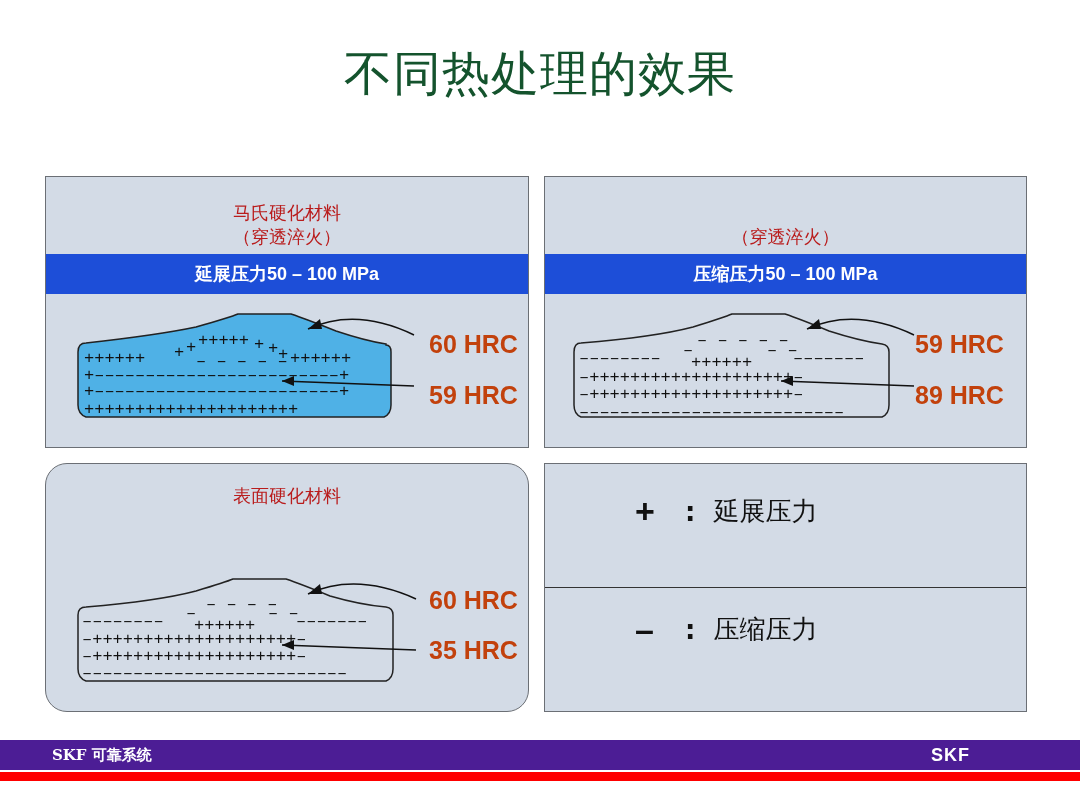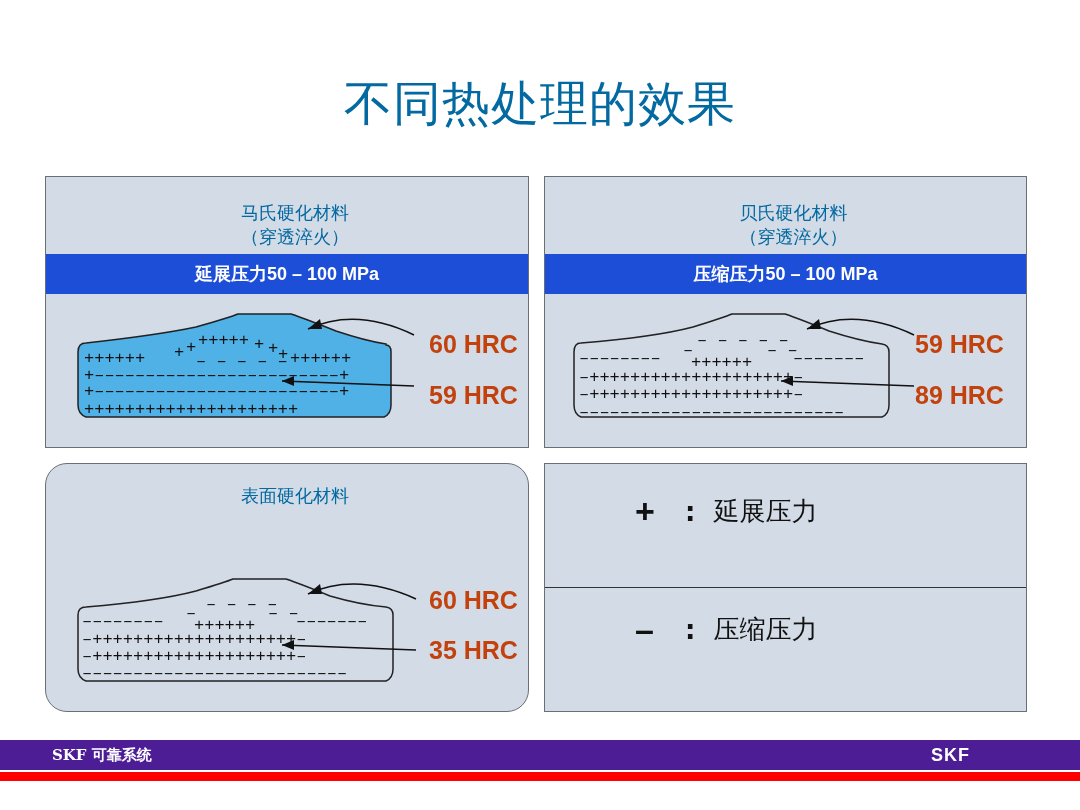--- a/index.html
+++ b/index.html
@@ -1,23 +1,23 @@
 <!DOCTYPE html>
 <html><head>
 <meta charset="utf-8">
 <style>
   html,body{margin:0;padding:0;}
   body{width:1080px;height:810px;background:#ffffff;position:relative;overflow:hidden;font-family:"DejaVu Sans",sans-serif;}
-  .title{position:absolute;left:0;top:42px;width:1080px;text-align:center;font-family:"DejaVu Serif",serif;font-size:48px;color:#0369a1;letter-spacing:1px;margin-top:30px;}
+  .title{position:absolute;left:0;top:42px;width:1080px;text-align:center;font-family:"DejaVu Serif",serif;font-size:48px;color:#14532d;letter-spacing:1px;}
   .panel{position:absolute;background:#d3dbe6;border:1px solid #6b6f75;box-sizing:border-box;}
   .p1{left:45px;top:176px;width:484px;height:272px;}
   .p2{left:544px;top:176px;width:483px;height:272px;}
   .p3{left:45px;top:463px;width:484px;height:249px;border-radius:22px;}
   .p4{left:544px;top:463px;width:483px;height:249px;}
-  .ptitle{position:absolute;left:0;width:100%;text-align:center;font-size:18px;color:#0369a1;line-height:24px;padding-left:8px;}
+  .ptitle{position:absolute;left:0;width:100%;text-align:center;font-size:18px;color:#b91c1c;line-height:24px;}
   .band{position:absolute;left:0;width:100%;height:40px;background:#1d4ed8;color:#fff;text-align:center;font-size:18px;font-weight:bold;line-height:40px;font-family:"Liberation Sans",sans-serif;}
   .hrc{position:absolute;font-family:"Liberation Sans",sans-serif;font-weight:bold;font-size:25px;color:#c2410c;}
   svg.shape{position:absolute;left:0;top:0;}
   .legend-row{position:absolute;left:90px;font-size:26px;color:#111;display:flex;align-items:center;}
   .legend-sym{font-family:"Liberation Sans",sans-serif;font-weight:bold;font-size:34px;width:40px;}
   .legend-colon{margin:0 18px 0 10px;font-weight:bold;}
   .legend-div{position:absolute;left:0;top:123px;width:100%;height:1px;background:#333;}
   .footer{position:absolute;left:0;top:740px;width:1080px;height:30px;background:#4c1d95;text-decoration:underline;}
   .footer-red{position:absolute;left:0;top:772px;width:1080px;height:9px;background:#ff0000;}
   .footer-left{position:absolute;left:52px;top:0;line-height:30px;color:#fff;font-family:"DejaVu Serif",serif;font-weight:bold;font-size:15px;}
@@ -50,21 +50,20 @@
     <path d="M368 158 Q310 130 262 152" fill="none" stroke="#111" stroke-width="1.5"></path>
     <polygon points="262,152 274,142 276,152" fill="#111"></polygon>
     <line x1="368" y1="209" x2="236" y2="204" stroke="#111" stroke-width="1.5"></line>
     <polygon points="236,204 248,199 248,209" fill="#111"></polygon>
   </svg>
   <div class="hrc" style="left:383px;top:153px">60 HRC</div>
   <div class="hrc" style="left:383px;top:204px">59 HRC</div>
 </div>
 
 <div class="panel p2">
-  <div class="ptitle" style="top:24px">贝氏硬化材料</div>
   <div class="ptitle" style="top:48px">（穿透淬火）</div>
   <div class="band" style="top:77px">压缩压力50 – 100 MPa</div>
   <svg class="shape" width="483" height="272">
     <path d="M36 166 Q110 160 148 150 Q180 140 187 137 L240 137 Q255 142 284 154 Q315 164 337 167 Q344 168 344 175 L344 228 Q344 237 337 240 L36 240 Q29 237 29 228 L29 175 Q29 166 36 166 Z" fill="none" stroke="#222" stroke-width="1.5"></path>
     <text class="marks" x="34" y="186">––––––––</text>
     <text class="marks" x="138" y="178">–</text>
     <text class="marks" x="152" y="168">– – – – –</text>
     <text class="marks" x="146" y="190">++++++</text>
     <text class="marks" x="222" y="178">– –</text>
     <text class="marks" x="248" y="186">–––––––</text>

